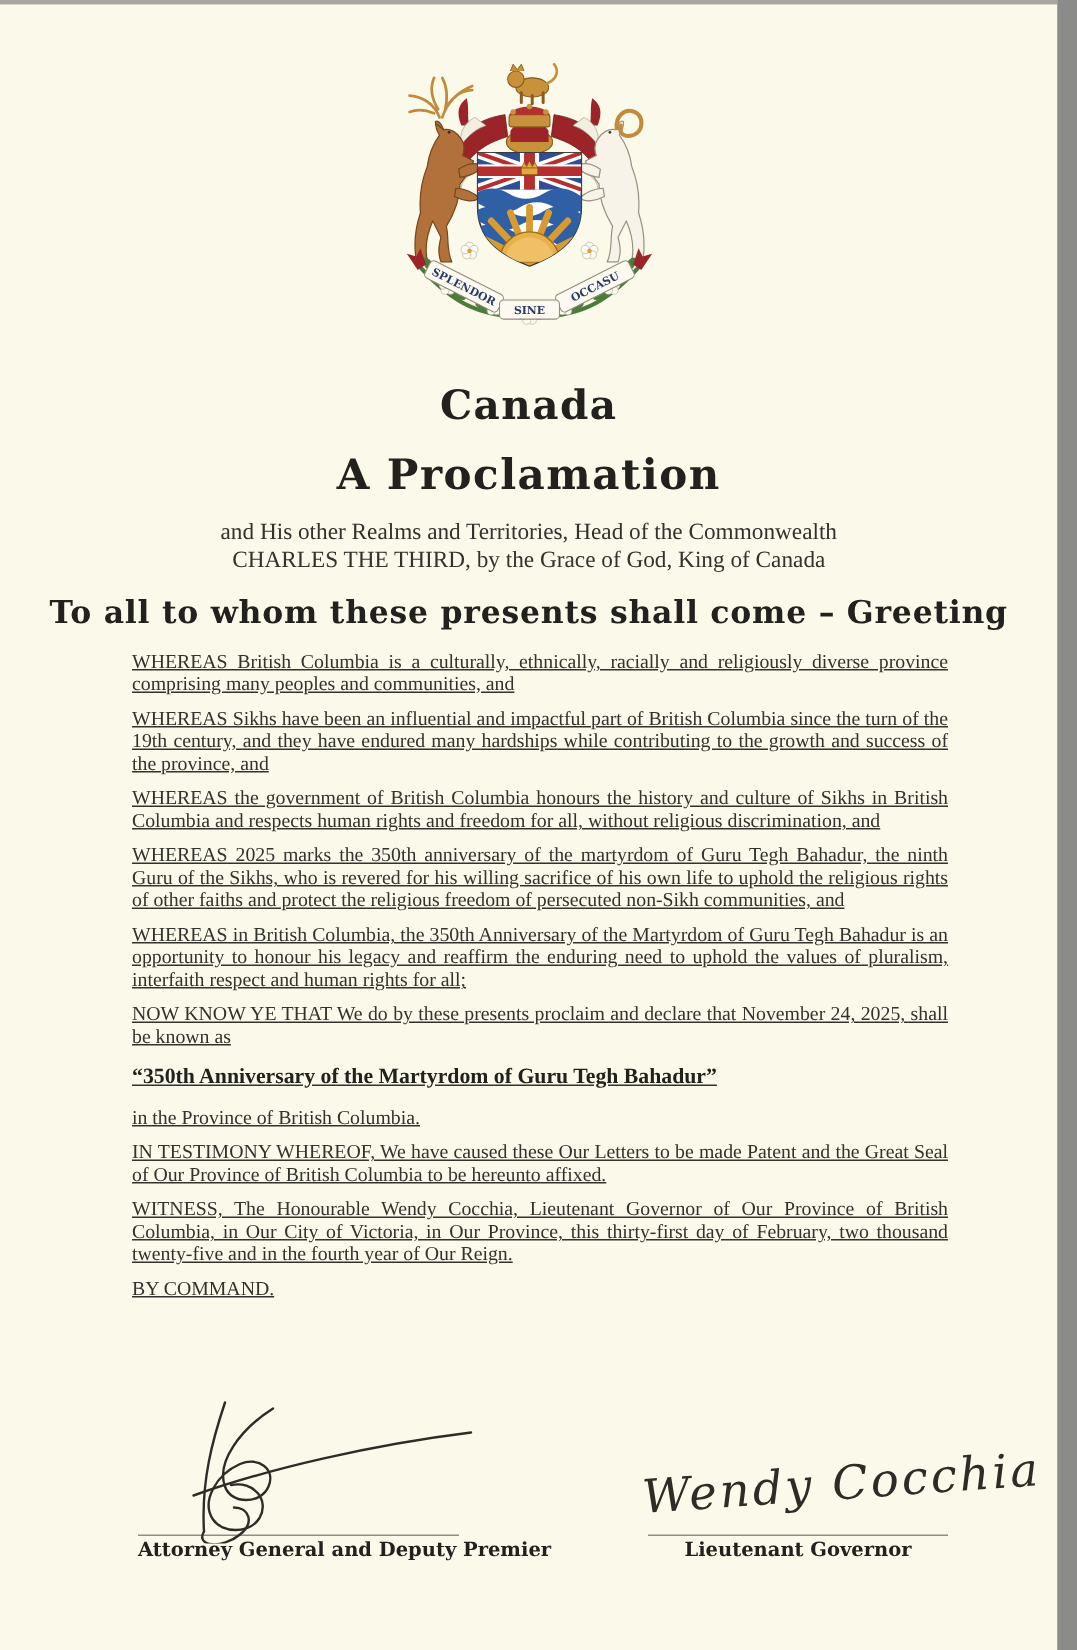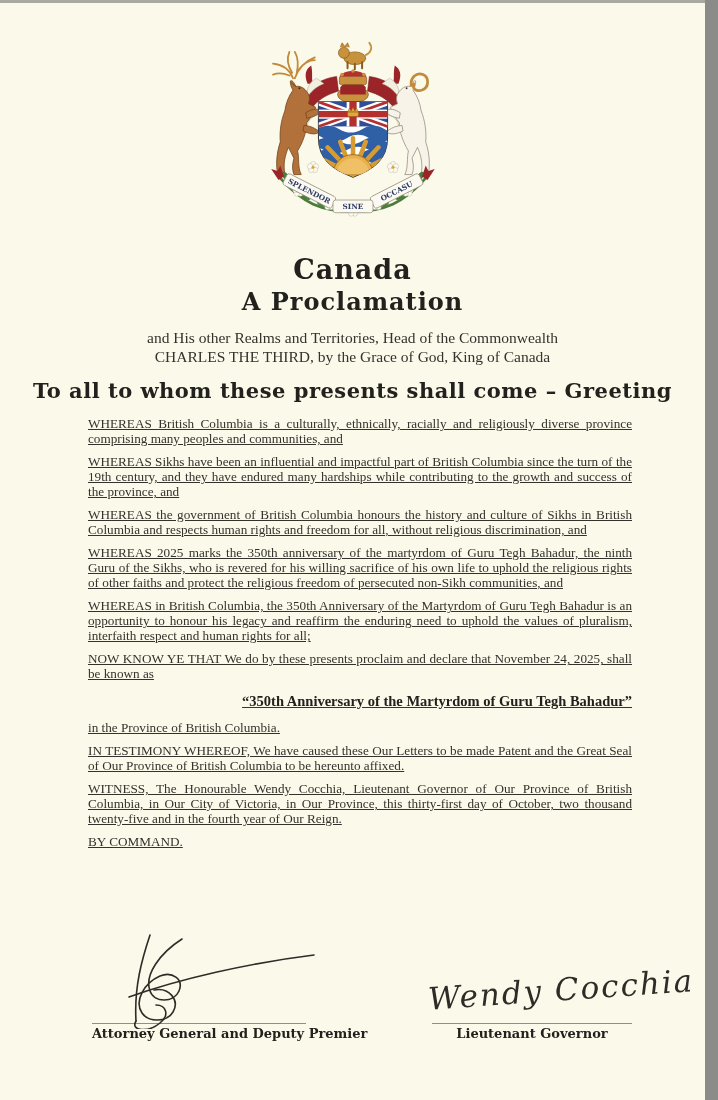--- a/index.html
+++ b/index.html
@@ -25,34 +25,34 @@
   .t-country {
     font-family:"DejaVu Serif", serif; font-weight:700;
     font-size:27px; margin:10px 0 0 0; letter-spacing:1px; color:#22211d;text-align:center;
   }
   .t-province {
     font-family:"DejaVu Serif", serif; font-weight:700;
     font-size:30px; margin:4px 0 0 0; letter-spacing:1px; color:#22211d;
   }
   .t-proc {
     font-family:"DejaVu Serif", serif; font-weight:700;
-    font-size:24px; margin:2px 0 0 0; letter-spacing:1px; color:#22211d;
+    font-size:28px; margin:14px 0 0 0; letter-spacing:1px; color:#22211d;
   }
   .royal { font-size:15.5px; line-height:1.22; margin-top:13px; color:#33322d; }
   .salutation {
     font-family:"DejaVu Serif", serif; font-weight:700;
     font-size:21px; margin-top:11px; letter-spacing:0.5px; color:#22211d;
   }
   .doc-body {
     margin:13px 73px 0 88px;
     font-size:13.2px; line-height:1.14; text-align:justify; color:#33322d;text-decoration:underline;
   }
   .doc-body p { margin:0 0 8px 0; }
   .proclaimed-title {
-    text-align:right; font-weight:700; font-size:14.5px;
+    text-align:left; font-weight:700; font-size:14.5px;
     margin:11px 0 11px 0 !important; color:#22211d;
   }
   .sig-area { position:absolute; left:0; top:948px; width:705px; height:120px; }
   .sig-block { position:absolute; }
   .sig-left { left:92px; width:214px; }
   .sig-right { left:432px; width:200px; }
   .sig-line { border-top:1px solid #8F8F86; margin-top:72px; }
   .sig-label {
     font-family:"DejaVu Serif", serif; font-weight:700;
     font-size:13px; text-align:center; margin-top:2px; color:#22211d;
@@ -260,21 +260,21 @@
           <p>WHEREAS Sikhs have been an influential and impactful part of British Columbia since the turn of the 19th century, and they have endured many hardships while contributing to the growth and success of the province, and</p>
           <p>WHEREAS the government of British Columbia honours the history and culture of Sikhs in British Columbia and respects human rights and freedom for all, without religious discrimination, and</p>
           <p>WHEREAS 2025 marks the 350th anniversary of the martyrdom of Guru Tegh Bahadur, the ninth Guru of the Sikhs, who is revered for his willing sacrifice of his own life to uphold the religious rights of other faiths and protect the religious freedom of persecuted non-Sikh communities, and</p>
           <p>WHEREAS in British Columbia, the 350th Anniversary of the Martyrdom of Guru Tegh Bahadur is an opportunity to honour his legacy and reaffirm the enduring need to uphold the values of pluralism, interfaith respect and human rights for all;</p>
           <p>NOW KNOW YE THAT We do by these presents proclaim and declare that November 24, 2025, shall be known as</p>
         </div>
       <p class="proclaimed-title">“350th Anniversary of the Martyrdom of Guru Tegh Bahadur”</p>
       <div>
           <p>in the Province of British Columbia.</p>
           <p>IN TESTIMONY WHEREOF, We have caused these Our Letters to be made Patent and the Great Seal of Our Province of British Columbia to be hereunto affixed.</p>
-          <p>WITNESS, The Honourable Wendy Cocchia, Lieutenant Governor of Our Province of British Columbia, in Our City of Victoria, in Our Province, this thirty-first day of October, two thousand twenty-five and in the fourth year of Our Reign.</p>
+          <p>WITNESS, The Honourable Wendy Cocchia, Lieutenant Governor of Our Province of British Columbia, in Our City of Victoria, in Our Province, this thirty-first day of February, two thousand twenty-five and in the fourth year of Our Reign.</p>
           <p>BY COMMAND.</p>
         </div>
     </div>
 
     <div class="sig-area">
       <div class="sig-block sig-left">
         <svg class="scribble" width="255" height="100" viewBox="0 0 255 100">
           <g fill="none" stroke="#2E2C27" stroke-width="1.6" stroke-linecap="round">
             <path d="M45,68 C95,50 165,34 230,26"></path>
             <path d="M66,6 C58,30 50,58 52,92"></path>

